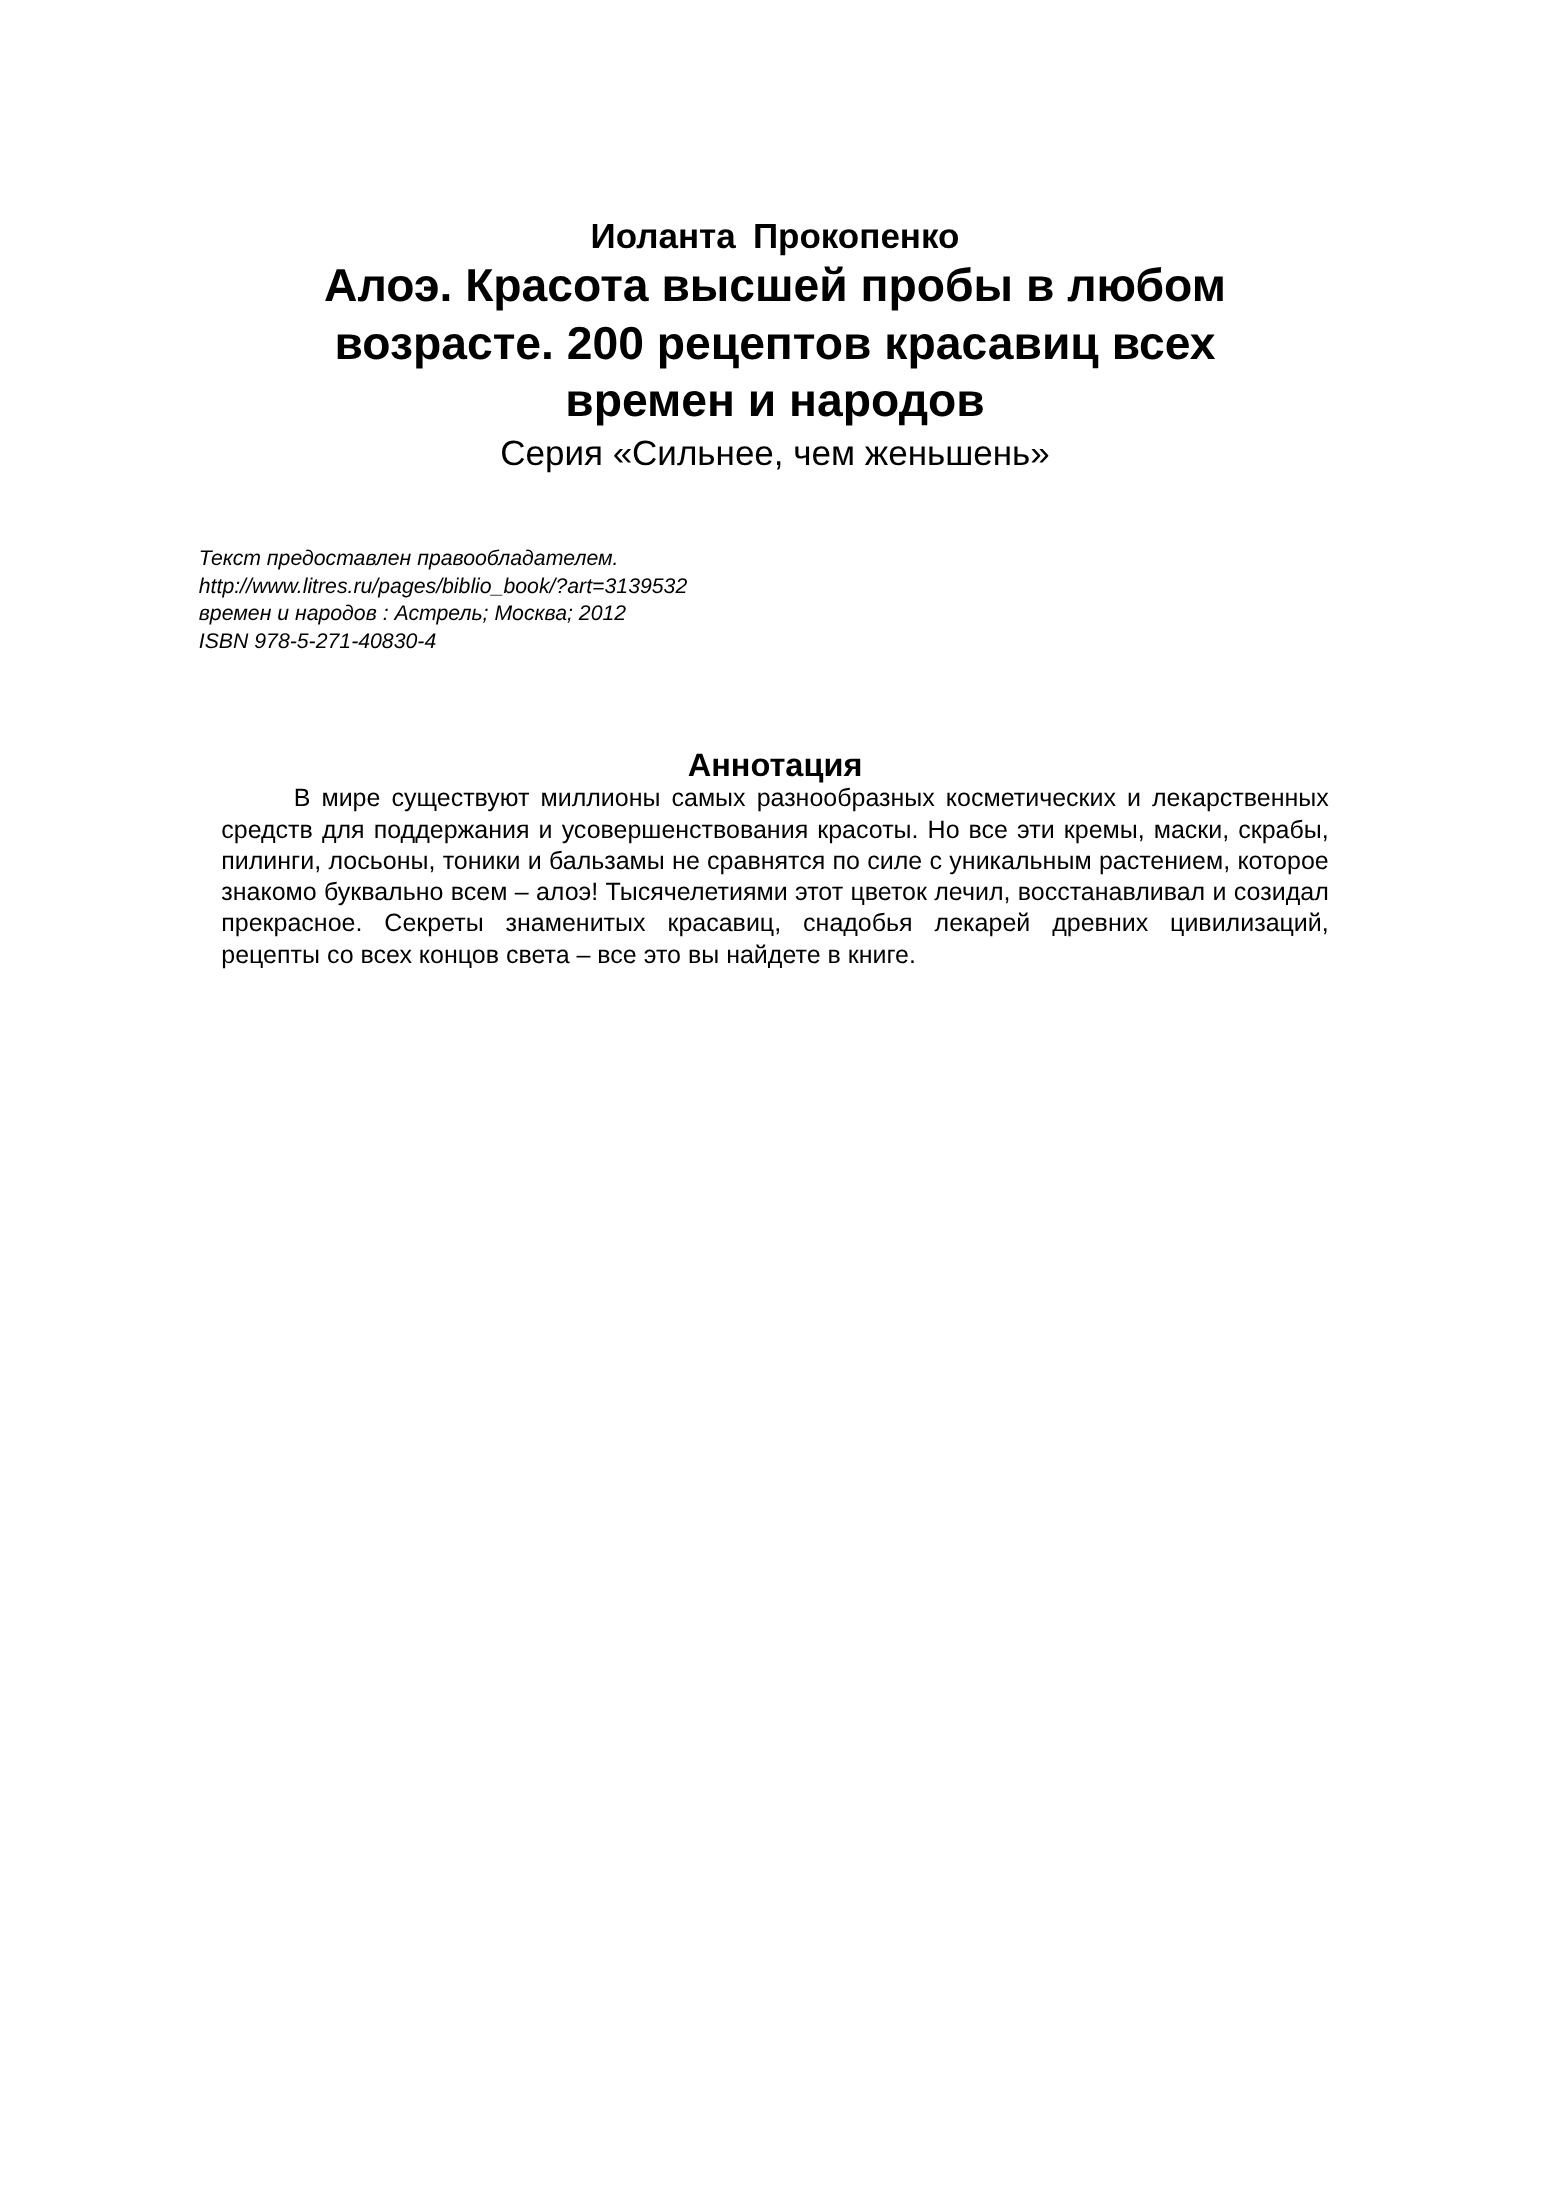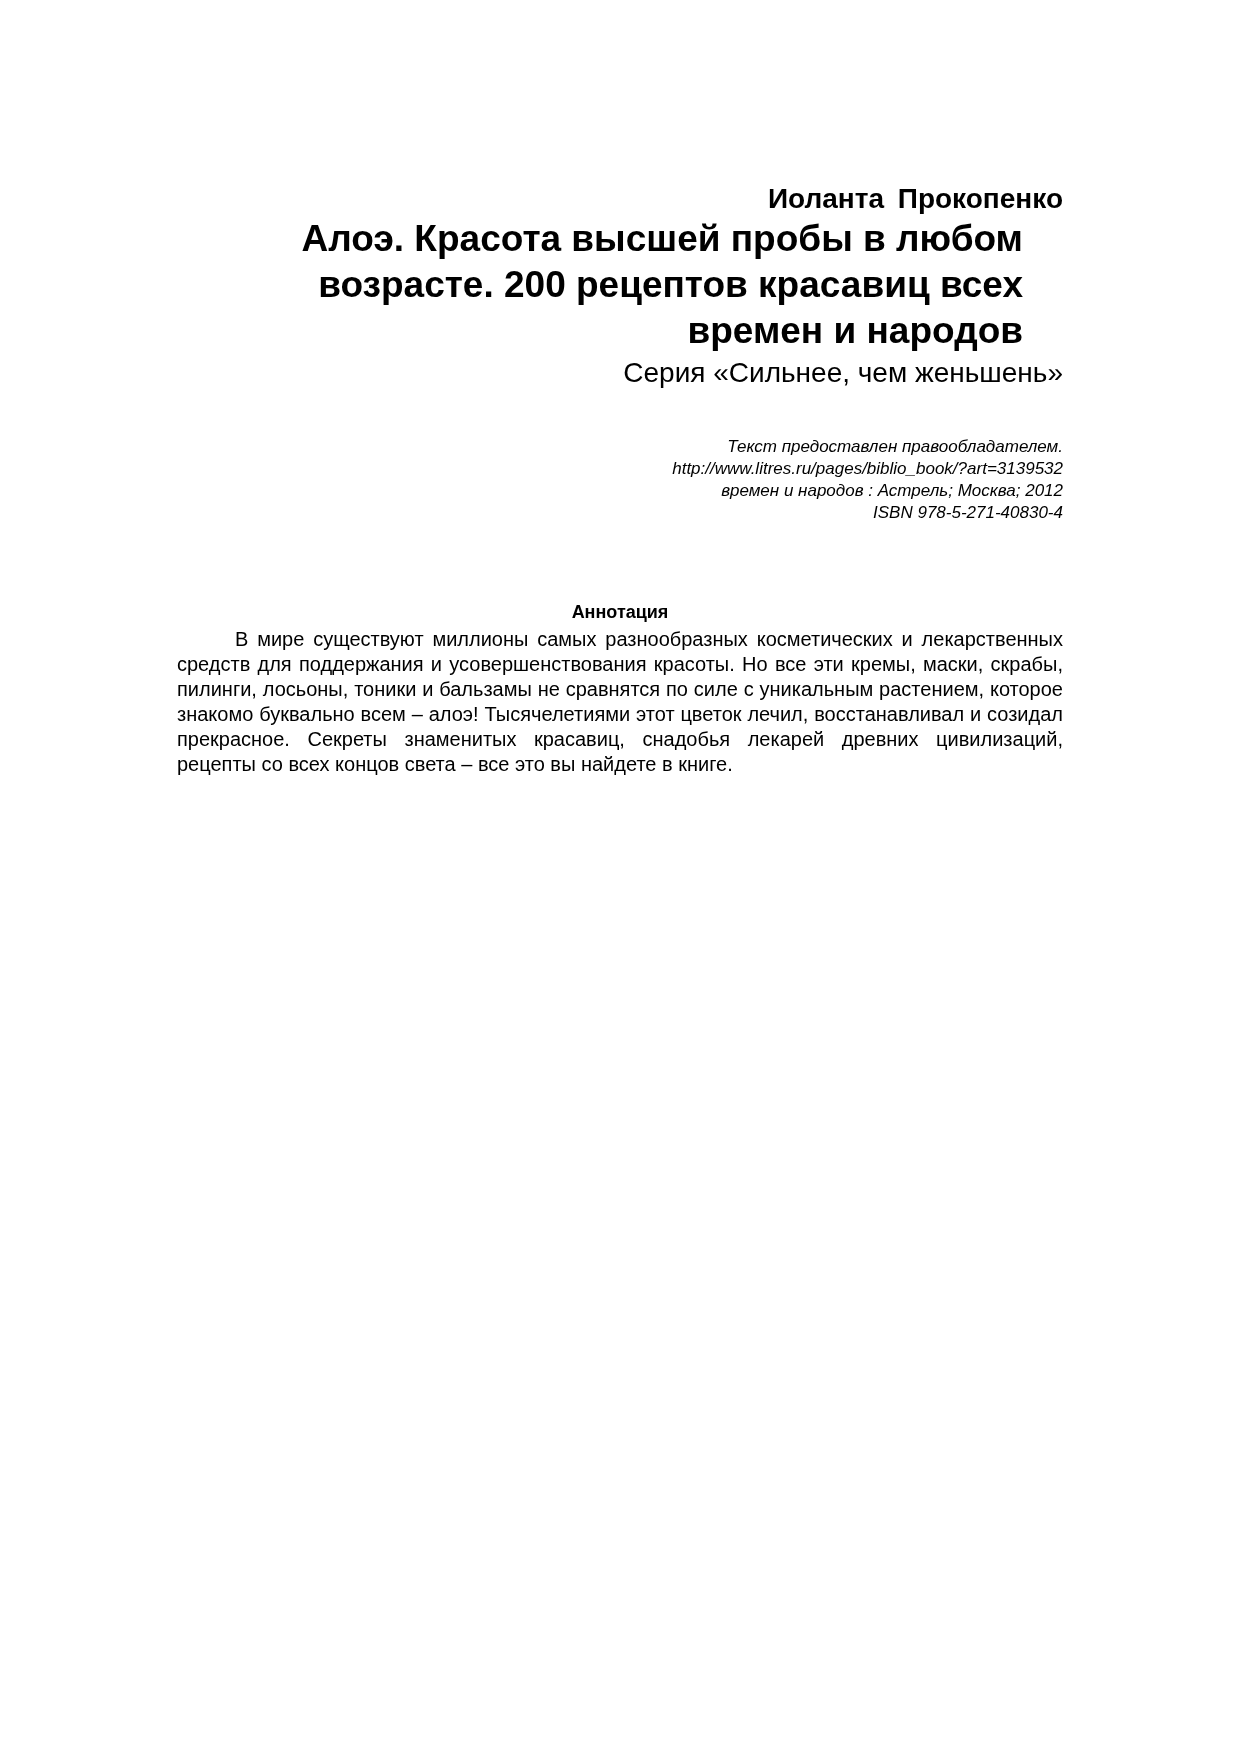--- a/index.html
+++ b/index.html
@@ -19,22 +19,22 @@
       position: absolute;
       left: 0; top: 0;
       width: 1241px;
       height: 1754px;
       background: #ffffff;
     }
     .header-block {
       position: absolute;
       left: 177px;
       width: 886px;
-      top: 182px;
-      text-align: right;
+      top: 172px;
+      text-align: center;
     }
     .author {
       font-size: 28px;
       font-weight: bold;
       line-height: 34px;
       margin: 0;
       word-spacing: 6px;
     }
     .title {
       font-size: 37px;
@@ -43,39 +43,38 @@
       margin: 0;
       padding: 0 40px;
     }
     .series {
       font-size: 28px;
       line-height: 38px;
       margin: 0;
     }
     .meta {
       position: absolute;
-      left: 177px;
+      left: 159px;
       width: 886px;
       top: 436px;
-      text-align: right;
       font-style: italic;
       font-size: 17px;
       line-height: 22px;
     }
     .meta div { margin: 0; }
     .annotation {
       position: absolute;
       left: 177px;
       width: 886px;
       top: 597px;
     }
     .annotation-heading {
       text-align: center;
       font-weight: bold;
-      font-size: 18px;
+      font-size: 26px;
       line-height: 30px;
       margin: 0;
     }
     .annotation-text {
       font-size: 20px;
       line-height: 25px;
       text-align: justify;
       text-indent: 58px;
       margin: 0;
     }

